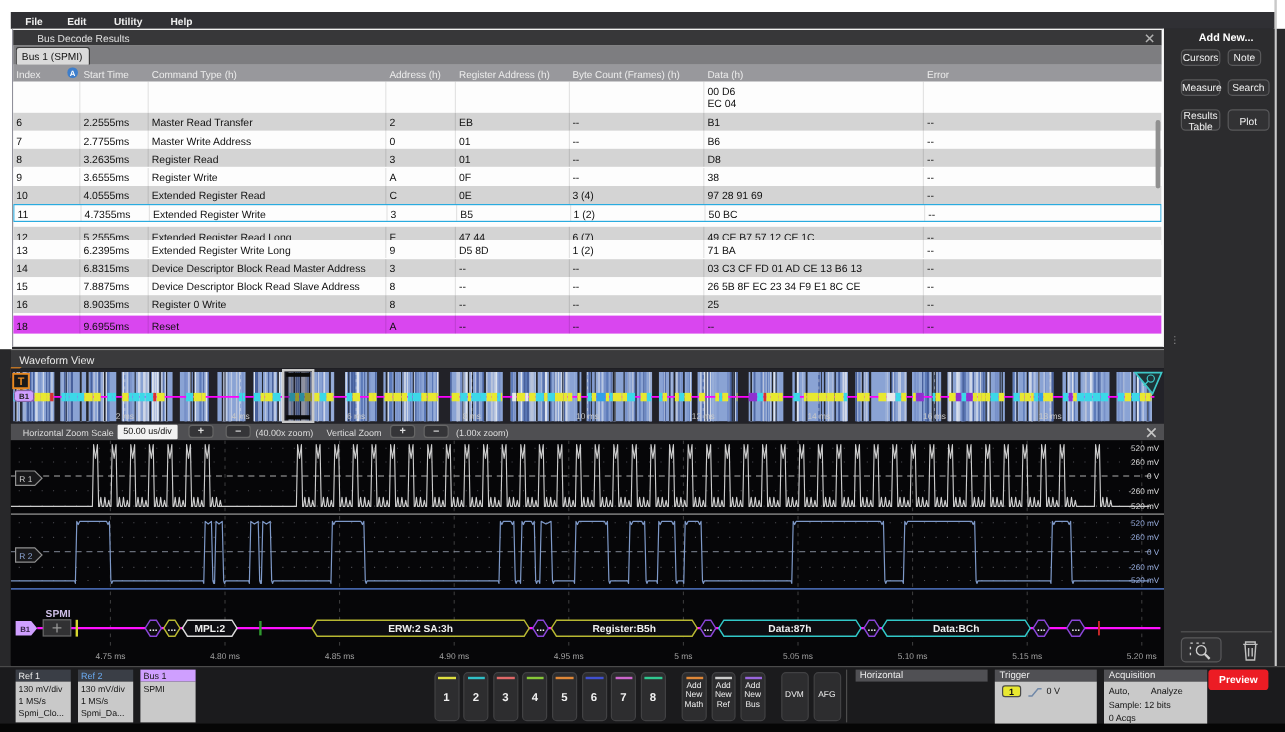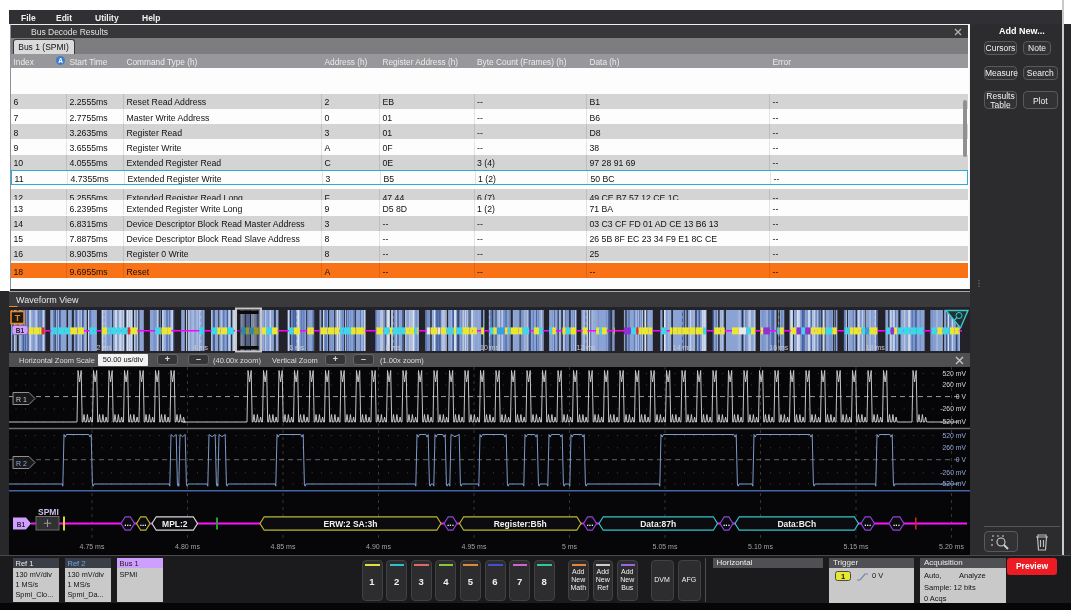--- a/index.html
+++ b/index.html
@@ -97,24 +97,35 @@
       <span style="left:58px"></span>
       <span style="left:58.5px">Start Time</span>
       <span style="left:115.5px">Command Type (h)</span>
       <span style="left:313.5px">Address (h)</span>
       <span style="left:371.5px">Register Address (h)</span>
       <span style="left:466px">Byte Count (Frames) (h)</span>
       <span style="left:578.5px">Data (h)</span>
       <span style="left:761.5px">Error</span>
     </div>
     <div id="tbody" style="position:absolute;left:0;top:43.5px;width:957px;height:222px;overflow:hidden">
+      <div class="row" style="top:0;height:25.9px;background:#fdfdfd">
+          <span style="left:578.5px;top:3px">00 D6</span>
+          <span style="left:578.5px;top:12.5px">EC 04</span>
+          <div class="colsep" style="left:55px"></div>
+          <div class="colsep" style="left:112px"></div>
+          <div class="colsep" style="left:310px"></div>
+          <div class="colsep" style="left:368px"></div>
+          <div class="colsep" style="left:462.5px"></div>
+          <div class="colsep" style="left:575px"></div>
+          <div class="colsep" style="left:758px"></div>
+        </div>
 <div class="row" style="top:25.9px;height:15.2px;background:#d4d4d4">
           <span style="left:2.5px">6</span>
           <span style="left:58.5px">2.2555ms</span>
-          <span style="left:115.5px">Reset Read Address</span>
+          <span style="left:115.5px">Master Read Transfer</span>
           <span style="left:313.5px">2</span>
           <span style="left:371.5px">EB</span>
           <span style="left:466px">--</span>
           <span style="left:578.5px">B1</span>
           <span style="left:761.5px">--</span>
           <div class="colsep" style="left:55px"></div>
           <div class="colsep" style="left:112px"></div>
           <div class="colsep" style="left:310px"></div>
           <div class="colsep" style="left:368px"></div>
           <div class="colsep" style="left:462.5px"></div>
@@ -301,21 +312,21 @@
           <span style="left:578.5px">50</span>
           <span style="left:761.5px">--</span>
           <div class="colsep" style="left:55px"></div>
           <div class="colsep" style="left:112px"></div>
           <div class="colsep" style="left:310px"></div>
           <div class="colsep" style="left:368px"></div>
           <div class="colsep" style="left:462.5px"></div>
           <div class="colsep" style="left:575px"></div>
           <div class="colsep" style="left:758px"></div>
         </div>
-<div class="row" style="top:195px;height:15.2px;background:#f97316">
+<div class="row" style="top:195px;height:15.2px;background:#d946ef">
           <span style="left:2.5px">18</span>
           <span style="left:58.5px">9.6955ms</span>
           <span style="left:115.5px">Reset</span>
           <span style="left:313.5px">A</span>
           <span style="left:371.5px">--</span>
           <span style="left:466px">--</span>
           <span style="left:578.5px">--</span>
           <span style="left:761.5px">--</span>
           <div class="colsep" style="left:55px"></div>
           <div class="colsep" style="left:112px"></div>

